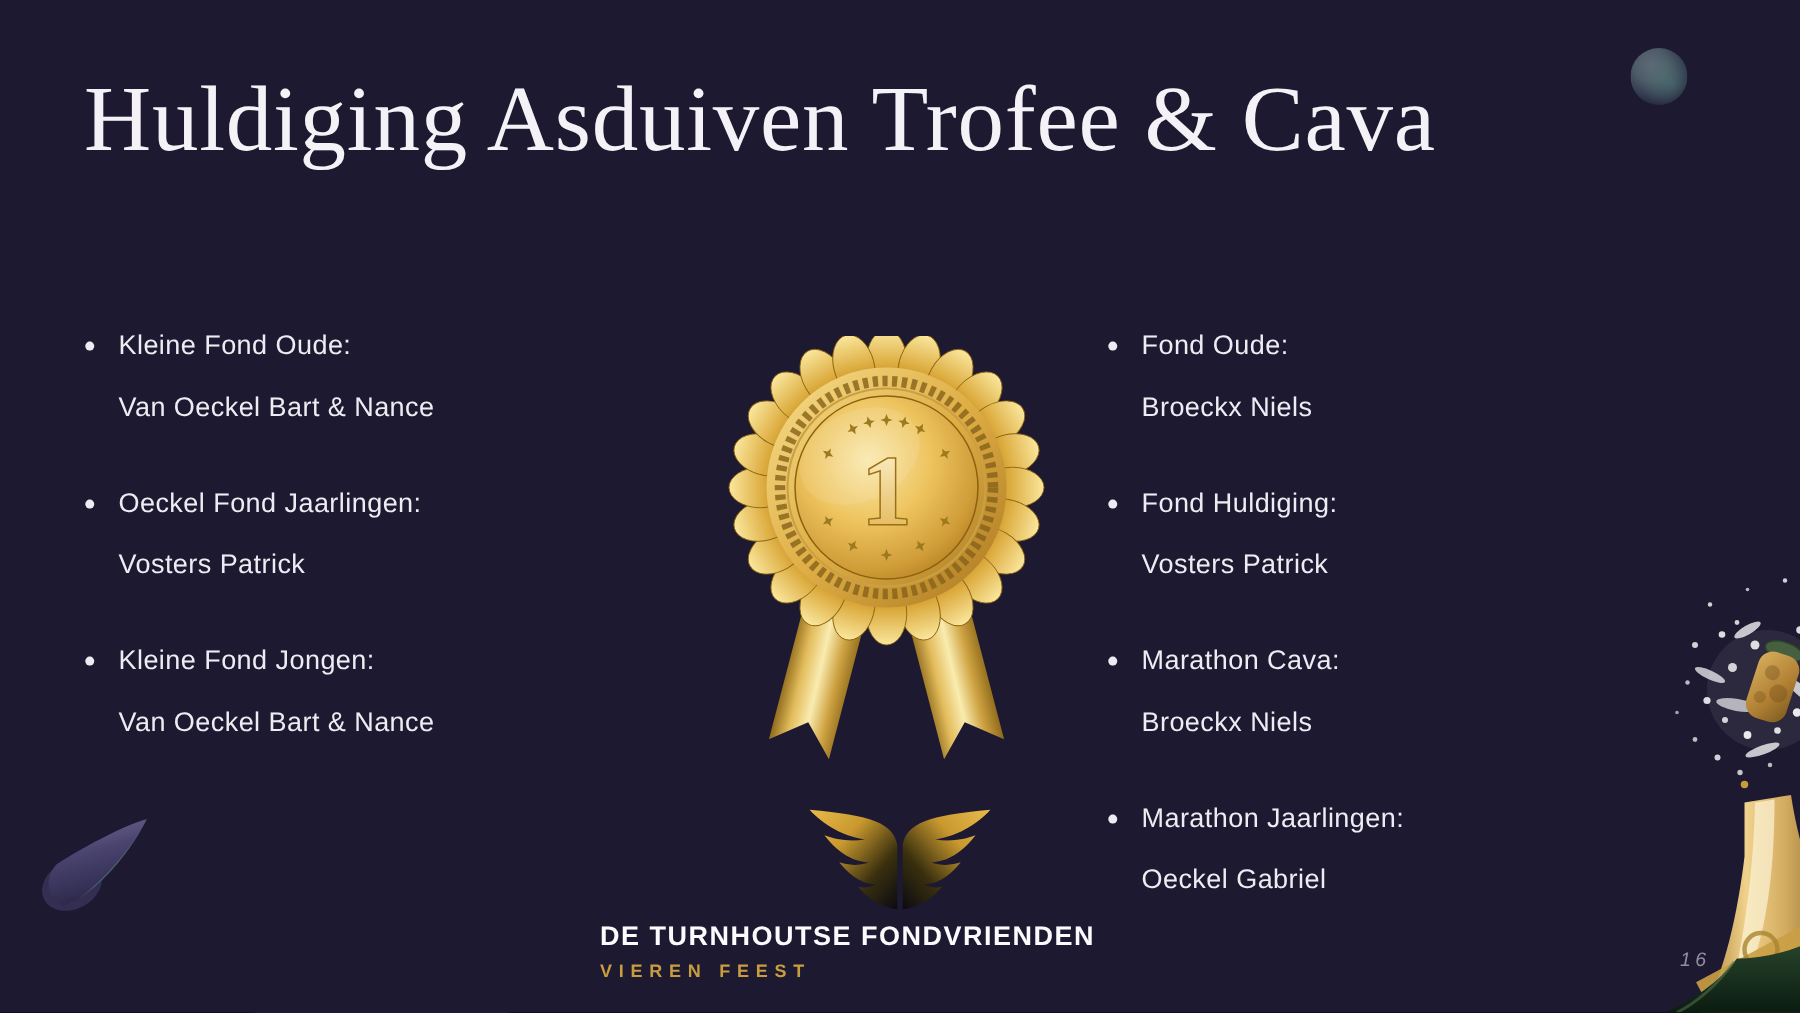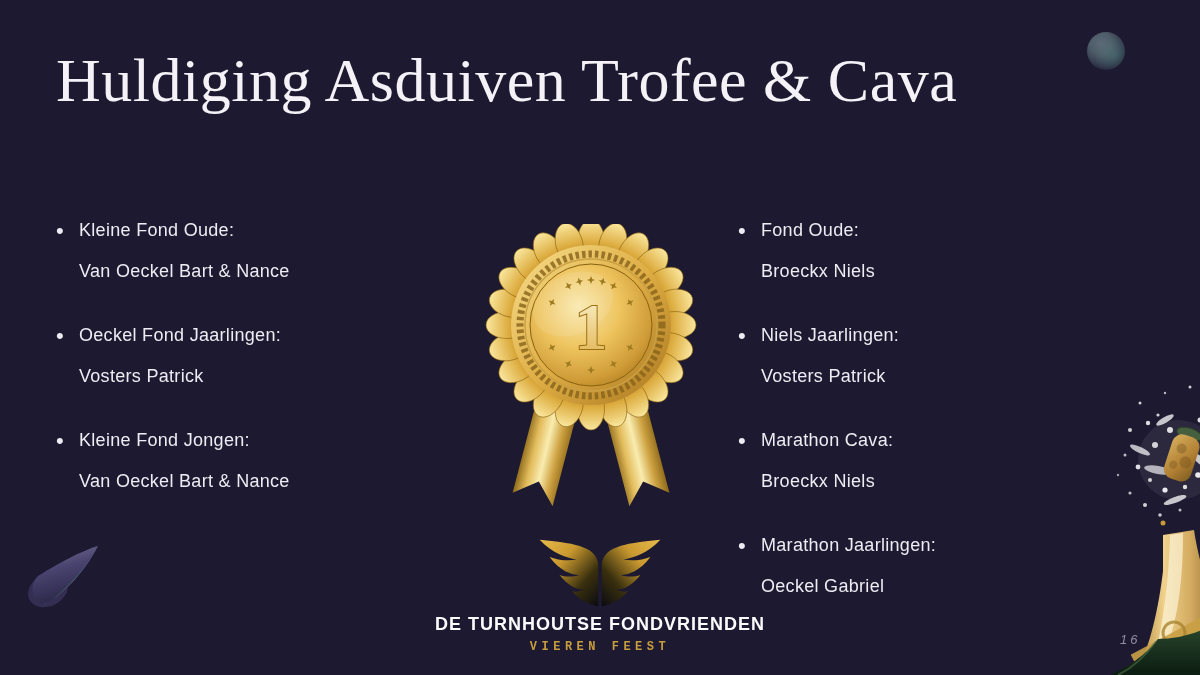--- a/index.html
+++ b/index.html
@@ -21,29 +21,29 @@
   .col{position:absolute;top:210px;}
   .col-left{left:56px;width:420px;}
   .col-right{left:738px;width:420px;}
   .award{display:flex;margin-bottom:23px;}
   .bullet{width:23px;flex:0 0 23px;font-size:22px;line-height:41px;color:#eeecf2;}
   .award-text{flex:1;}
   .cat,.win{font-size:18px;line-height:41px;letter-spacing:.3px;color:#eeecf2;}
   
   .medal{position:absolute;left:481px;top:224px;width:220px;height:300px;}
   
-  .logo{position:absolute;left:400px;top:538px;width:400px;text-align:center;}
+  .logo{position:absolute;left:400px;top:538px;width:400px;text-align:left;}
   .wings{width:150px;height:72px;margin:0 auto;display:block;}
   .logo-name{
     margin-top:4px;font-size:18px;font-weight:bold;letter-spacing:1px;
     color:#fbfafc;white-space:nowrap;
   }
   .logo-tagline{
     margin-top:5px;font-size:12px;font-weight:bold;letter-spacing:4.5px;
-    color:#c79d3e;white-space:nowrap;font-family:Liberation Mono, monospace;
+    color:#c79d3e;white-space:nowrap;
   }
   
   .sphere{
     position:absolute;left:1087px;top:32px;width:38px;height:38px;border-radius:50%;
     background:
       radial-gradient(circle at 72% 62%, rgba(86,140,130,.45) 0%, rgba(86,140,130,0) 55%),
       radial-gradient(circle at 36% 30%, #5d6877 0%, #4e5c68 30%, #343a4f 58%, #211e35 80%);
   }
   .cone{position:absolute;left:20px;top:538px;width:85px;height:72px;}
   .bottle{position:absolute;right:0;bottom:0;width:150px;height:300px;}
@@ -87,21 +87,21 @@
     <div class="award">
       <span class="bullet">•</span>
       <div class="award-text">
         <div class="cat">Fond Oude:</div>
         <div class="win">Broeckx Niels</div>
       </div>
     </div>
     <div class="award">
       <span class="bullet">•</span>
       <div class="award-text">
-        <div class="cat">Niels Jaarlingen:</div>
+        <div class="cat">Fond Huldiging:</div>
         <div class="win">Vosters Patrick</div>
       </div>
     </div>
     <div class="award">
       <span class="bullet">•</span>
       <div class="award-text">
         <div class="cat">Marathon Cava:</div>
         <div class="win">Broeckx Niels</div>
       </div>
     </div>

